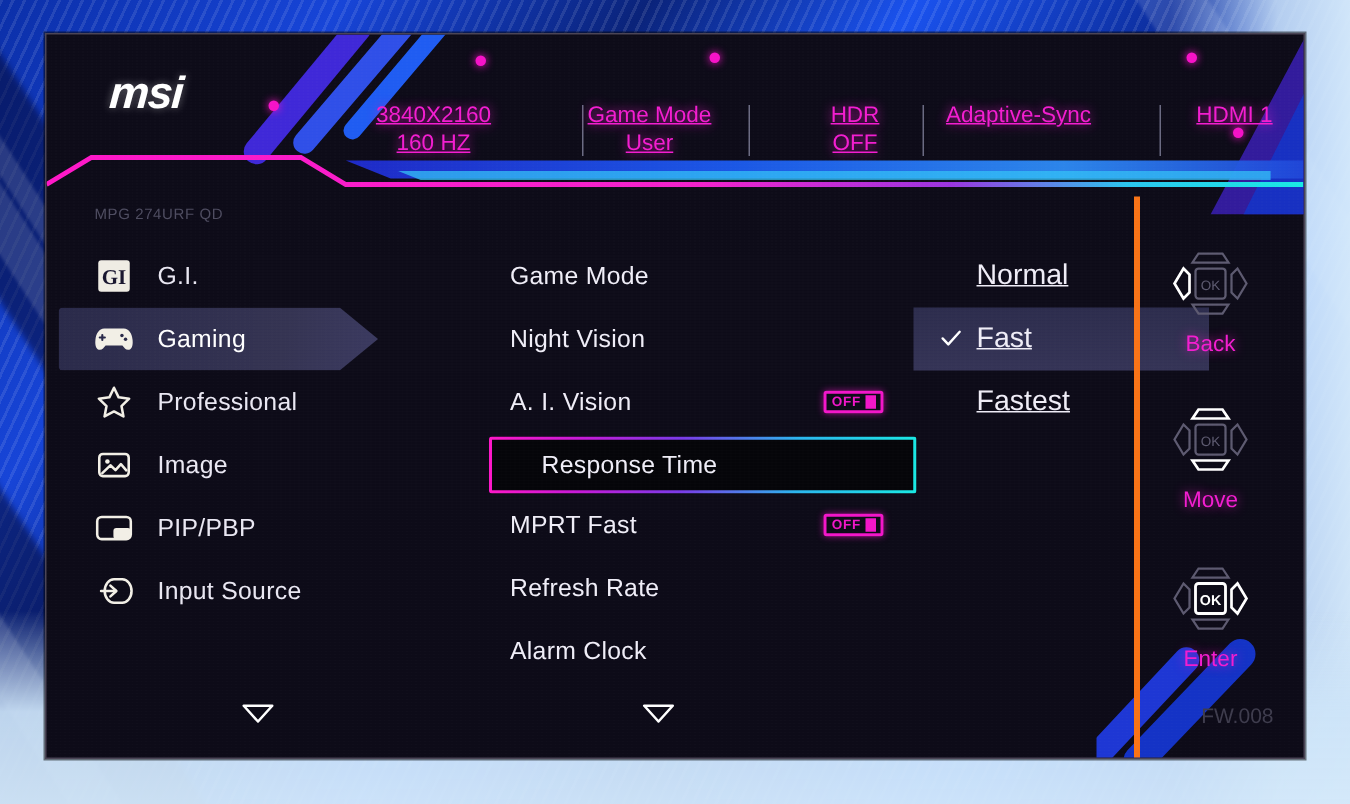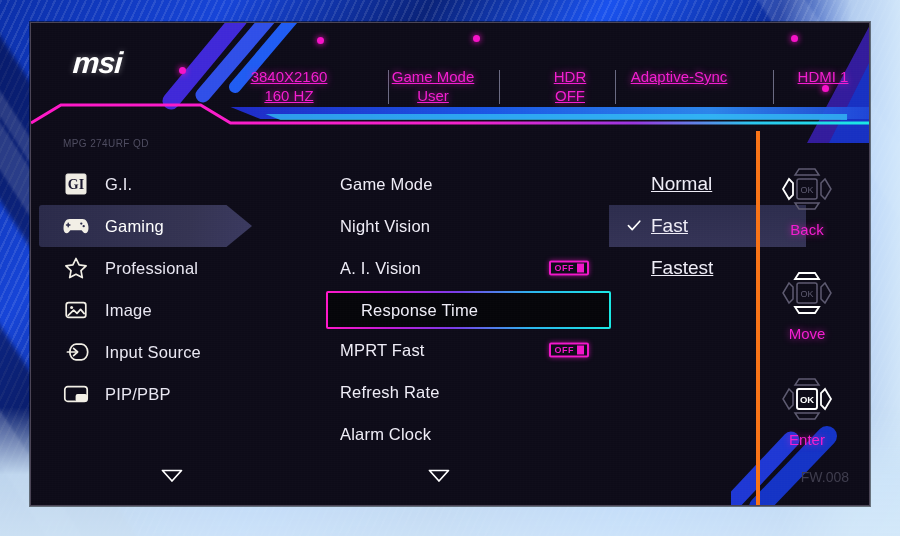--- a/index.html
+++ b/index.html
@@ -296,37 +296,37 @@
           <rect x="2.2" y="4.6" width="19.6" height="14.8" rx="2.4" fill="none" stroke="#f2efe6" stroke-width="1.7"></rect>
           <circle cx="7.6" cy="9.6" r="1.5" fill="#f2efe6"></circle>
           <path d="M4.2,17.4 L9.6,12.2 L13,15.4 L16.6,11.4 L20.2,15.6" fill="none" stroke="#f2efe6" stroke-width="1.7" stroke-linejoin="round" stroke-linecap="round"></path>
         </svg>
       </span>
       <span class="lbl">Image</span>
     </div>
 
     <div class="side-item">
       <span class="ico">
+        <svg width="26" height="20" viewBox="0 0 26 20">
+          <rect x="1.8" y="2.6" width="22.4" height="14.8" rx="3" fill="none" stroke="#f2efe6" stroke-width="1.7"></rect>
+          <rect x="12.6" y="10" width="11.6" height="7.4" rx="2" fill="#f2efe6"></rect>
+        </svg>
+      </span>
+      <span class="lbl">PIP/PBP</span>
+    </div>
+
+    <div class="side-item">
+      <span class="ico">
         <svg width="26" height="22" viewBox="0 0 26 22">
           <path d="M13,3.2 L18.5,3.2 A6.2,7.8 0 0 1 18.5,18.8 L13,18.8 A6.2,7.8 0 0 1 13,3.2 Z" fill="none" stroke="#f2efe6" stroke-width="1.7"></path>
           <path d="M4.4,11 L14.2,11" stroke="#f2efe6" stroke-width="1.7" stroke-linecap="round"></path>
           <path d="M10.6,7.4 L14.6,11 L10.6,14.6" fill="none" stroke="#f2efe6" stroke-width="1.7" stroke-linejoin="round" stroke-linecap="round"></path>
         </svg>
       </span>
       <span class="lbl">Input Source</span>
-    </div>
-
-    <div class="side-item">
-      <span class="ico">
-        <svg width="26" height="20" viewBox="0 0 26 20">
-          <rect x="1.8" y="2.6" width="22.4" height="14.8" rx="3" fill="none" stroke="#f2efe6" stroke-width="1.7"></rect>
-          <rect x="12.6" y="10" width="11.6" height="7.4" rx="2" fill="#f2efe6"></rect>
-        </svg>
-      </span>
-      <span class="lbl">PIP/PBP</span>
     </div>
 
   </div>
 
   <div id="midcol">
 
     <div class="mid-item">
       <span class="lbl">Game Mode</span>
     </div>
 

